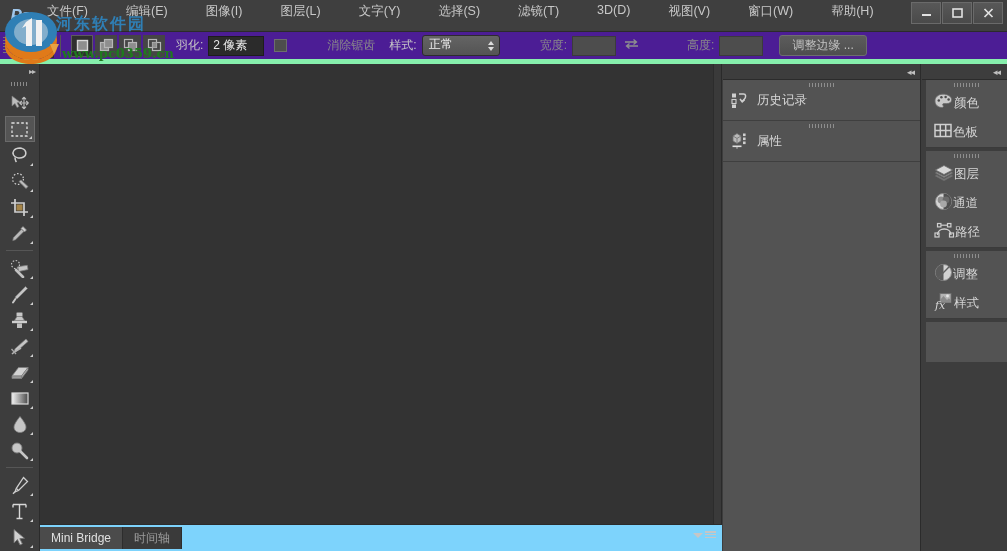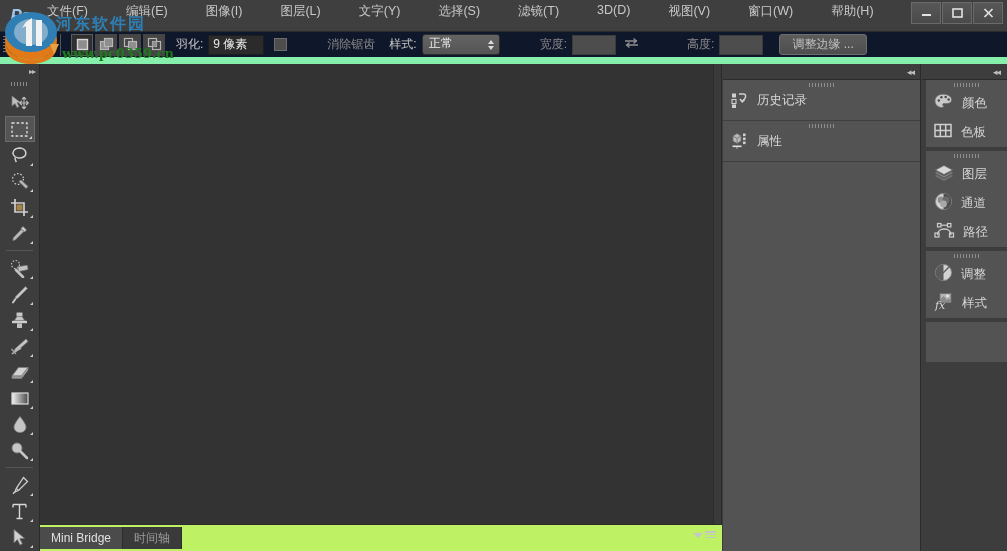--- a/index.html
+++ b/index.html
@@ -39,22 +39,22 @@
     border:1px solid #6a6a6a;
     display:flex; align-items:center; justify-content:center;
     color:#e2e2e2; font-size:11px;
     cursor:default;
   }
   .win-btn svg{ display:block; }
 
   
   .optionsbar{
     position:absolute; left:0; top:32px; width:1007px; height:32px;
-    background:#0f172a;
-    border-bottom:7px solid #86efac;
+    background:#4c1d95;
+    border-bottom:5px solid #86efac;
     display:flex; align-items:center;
   }
   .opt-handle{
     width:10px; height:32px; display:flex; align-items:center; justify-content:center;
   }
   .opt-handle .dots{
     width:4px; height:18px;
     background-image:repeating-linear-gradient(to bottom,#777 0 1px,transparent 1px 3px);
   }
   .tool-preset{
@@ -158,21 +158,21 @@
     border-right:1px solid #2a2a2a;
   }
   .canvas-scroll-v{
     position:absolute; right:0; top:0; width:8px; height:460px;
     background:#3a3a3a; border-left:1px solid #2c2c2c;
   }
 
   
   .bottombar{
     position:absolute; left:40px; top:524px; width:682px; height:27px;
-    background:#bef264;
+    background:#7dd3fc;
     border-top:1px solid #2b2b2b;
   }
   .bb-tabs{
     position:absolute; left:0; top:2px; height:22px;
     display:flex; align-items:stretch;
   }
   .bb-tab{
     padding:0 11px; display:flex; align-items:center;
     font-size:12px; color:#9a9a9a;
     background:#3a3a3a; border-right:1px solid #2d2d2d;
@@ -233,21 +233,21 @@
     border-bottom:1px solid #3b3b3b;
   }
   .rd-group .grip{
     height:9px; display:flex; align-items:center; justify-content:center;
   }
   .rd-group .grip i{
     display:block; width:26px;height:4px;
     background-image:repeating-linear-gradient(to right,#8e8e8e 0 1px,transparent 1px 3px);
   }
   .rd-item{
-    height:29px; display:flex; align-items:center; padding-left:8px; gap:8px;
+    height:29px; display:flex; align-items:center; padding-left:8px; gap:0;
   }
   .rd-item .lbl{ color:#d6d6d6; font-size:12.5px; }
   .rd-pad{ background:#535353; margin-left:4px; height:40px; }
 
   
   .wm-logo{
     position:absolute; left:2px; top:6px; width:58px; height:58px;
     pointer-events:none;
   }
   .wm-text1{
@@ -337,21 +337,21 @@
       <div class="selmode">
         <svg width="15" height="15" viewBox="0 0 15 15">
           <rect x="1.5" y="1.5" width="8" height="8" fill="none" stroke="#b6b6b6" stroke-width="1.2"></rect>
           <rect x="5.5" y="4.5" width="8" height="8" fill="none" stroke="#b6b6b6" stroke-width="1.2"></rect>
           <rect x="5.5" y="4.5" width="4" height="5" fill="#8e8e8e"></rect>
         </svg>
       </div>
     </div>
 
     <div class="opt-label">羽化:</div>
-    <div class="opt-input feather">9 像素</div>
+    <div class="opt-input feather">2 像素</div>
 
     <div class="checkbox"></div>
     <div class="opt-label dim">消除锯齿</div>
 
     <div class="opt-label">样式:</div>
     <div class="opt-select">
       <span>正常</span>
       <span class="chev">
           <i class="up"></i>
           <i class="dn"></i>

